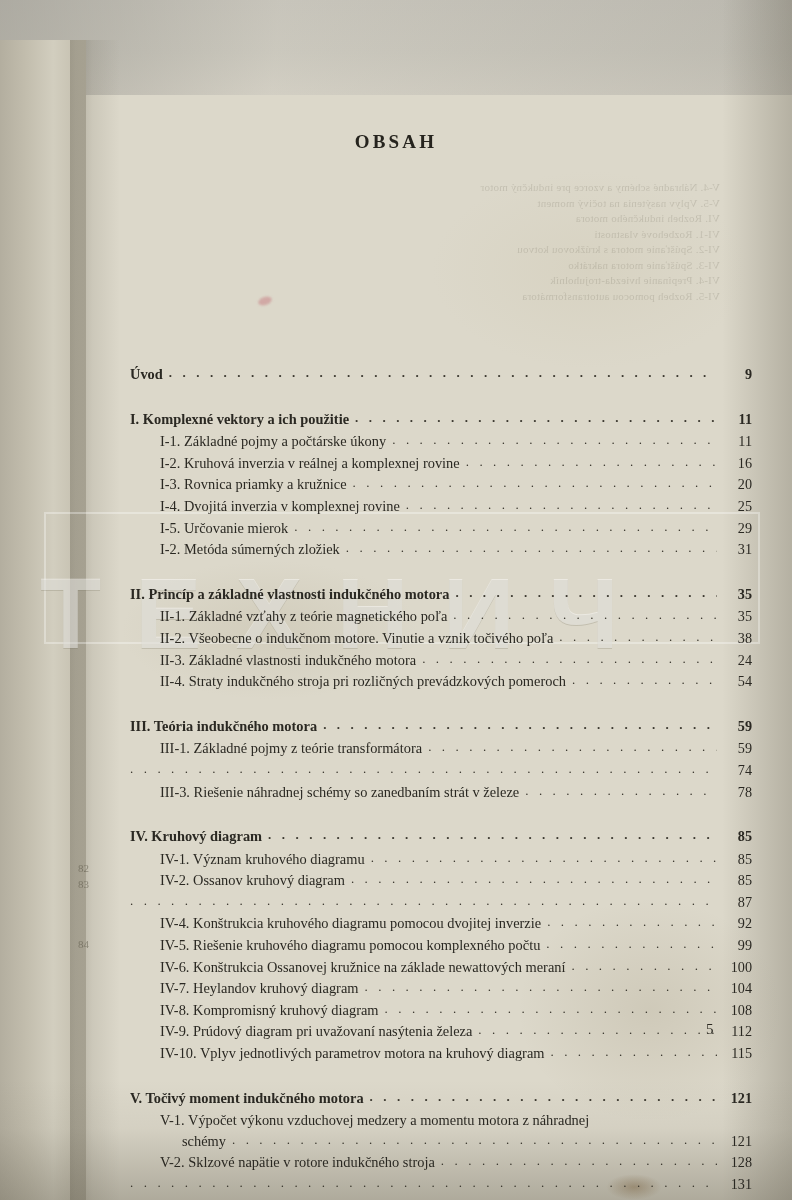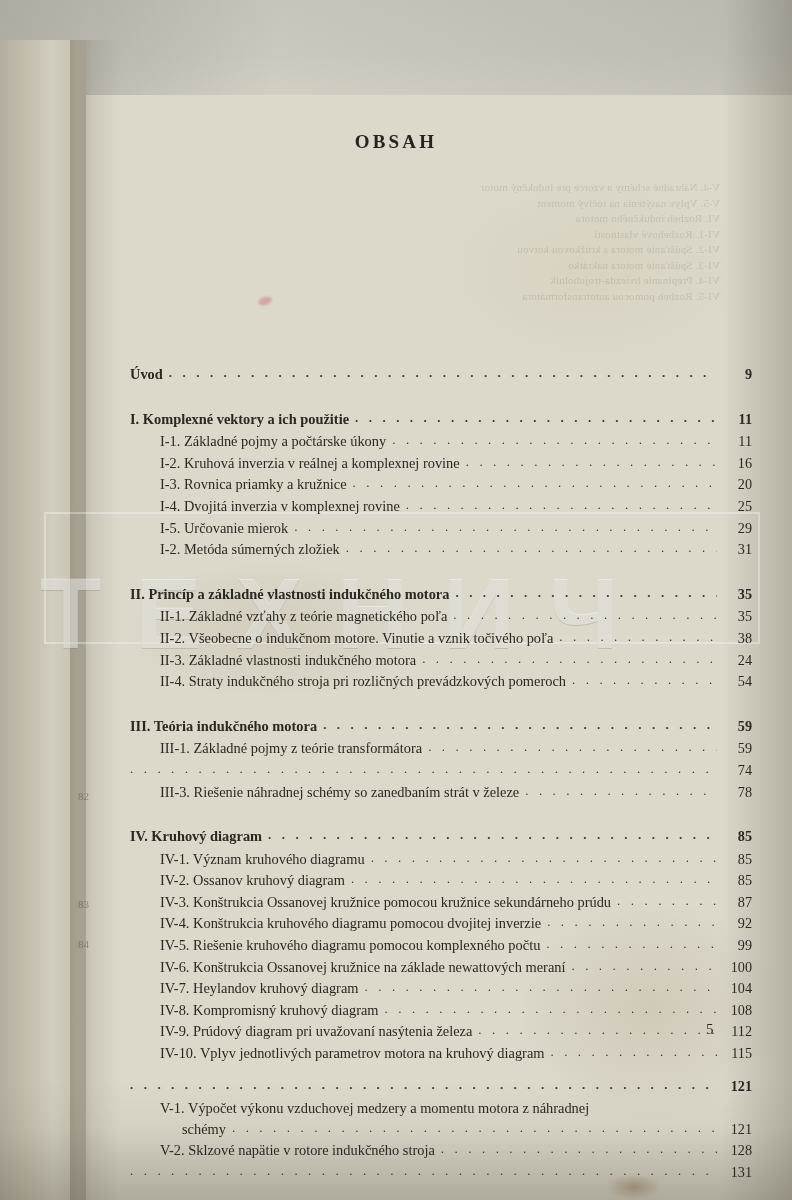--- a/index.html
+++ b/index.html
@@ -230,22 +230,22 @@
       <div>VI-1. Rozbehové vlastnosti</div>
       <div>VI-2. Spúšťanie motora s krúžkovou kotvou</div>
       <div>VI-3. Spúšťanie motora nakrátko</div>
       <div>VI-4. Prepínanie hviezda-trojuholník</div>
       <div>VI-5. Rozbeh pomocou autotransformátora</div>
     </div>
 
   <div class="watermark-frame"></div>
   <div class="watermark">ТЕХНИЧ</div>
 
-  <div class="left-digits" style="top:790px;">82</div>
-  <div class="left-digits" style="top:878px;margin-top:20px;">83</div>
+  <div class="left-digits" style="top:862px;">82</div>
+  <div class="left-digits" style="top:878px;">83</div>
   <div class="left-digits" style="top:938px;">84</div>
 </div>
 
 <div class="content">
   <div class="heading">OBSAH</div>
 
   <div class="toc" id="toc">
       <div class="row lvl-chapter first-row">
         <span class="label">Úvod</span>
         <span class="leader">. . . . . . . . . . . . . . . . . . . . . . . . . . . . . . . . . . . . . . . . . . . . . . . . . . . . . . . . . . . . . . . . .</span>
@@ -339,21 +339,20 @@
         <span class="label">IV-1. Význam kruhového diagramu</span>
         <span class="leader">. . . . . . . . . . . . . . . . . . . . . . . . . . . . . . . . . . . . . . . . . . . . . . . . . . . . . . . . . . . . . . . . .</span>
         <span class="page">85</span>
       </div>
       <div class="row lvl-section">
         <span class="label">IV-2. Ossanov kruhový diagram</span>
         <span class="leader">. . . . . . . . . . . . . . . . . . . . . . . . . . . . . . . . . . . . . . . . . . . . . . . . . . . . . . . . . . . . . . . . .</span>
         <span class="page">85</span>
       </div>
       <div class="row lvl-section">
-        <span class="label">IV-3. Konštrukcia Ossanovej kružnice pomocou kružnice sekundárneho prúdu</span>
         <span class="leader">. . . . . . . . . . . . . . . . . . . . . . . . . . . . . . . . . . . . . . . . . . . . . . . . . . . . . . . . . . . . . . . . .</span>
         <span class="page">87</span>
       </div>
       <div class="row lvl-section">
         <span class="label">IV-4. Konštrukcia kruhového diagramu pomocou dvojitej inverzie</span>
         <span class="leader">. . . . . . . . . . . . . . . . . . . . . . . . . . . . . . . . . . . . . . . . . . . . . . . . . . . . . . . . . . . . . . . . .</span>
         <span class="page">92</span>
       </div>
       <div class="row lvl-section">
         <span class="label">IV-5. Riešenie kruhového diagramu pomocou komplexného počtu</span>
@@ -379,20 +378,21 @@
         <span class="label">IV-9.  Prúdový diagram pri uvažovaní nasýtenia železa</span>
         <span class="leader">. . . . . . . . . . . . . . . . . . . . . . . . . . . . . . . . . . . . . . . . . . . . . . . . . . . . . . . . . . . . . . . . .</span>
         <span class="page">112</span>
       </div>
       <div class="row lvl-section">
         <span class="label">IV-10. Vplyv jednotlivých parametrov motora na kruhový diagram</span>
         <span class="leader">. . . . . . . . . . . . . . . . . . . . . . . . . . . . . . . . . . . . . . . . . . . . . . . . . . . . . . . . . . . . . . . . .</span>
         <span class="page">115</span>
       </div>
       <div class="row lvl-chapter">
+        <span class="label">V. Točivý moment indukčného motora</span>
         <span class="leader">. . . . . . . . . . . . . . . . . . . . . . . . . . . . . . . . . . . . . . . . . . . . . . . . . . . . . . . . . . . . . . . . .</span>
         <span class="page">121</span>
       </div>
       <div class="row lvl-section">
         <span class="label">V-1. Výpočet výkonu vzduchovej medzery a momentu motora z náhradnej</span>
         <span class="leader"></span>
         <span class="page"></span>
       </div>
       <div class="row lvl-cont">
         <span class="label">schémy</span>

